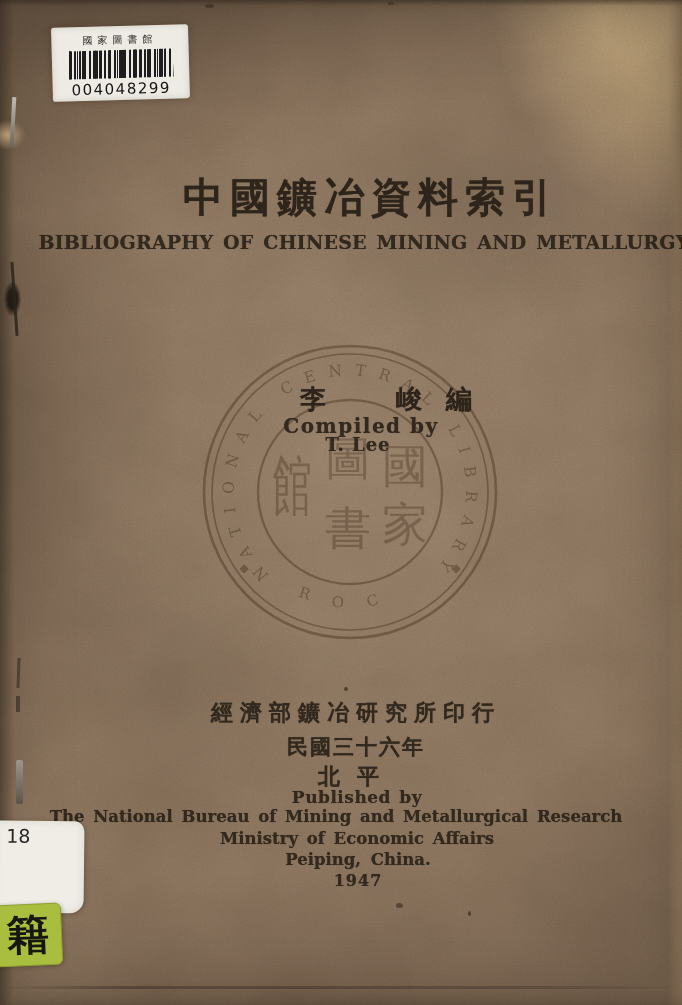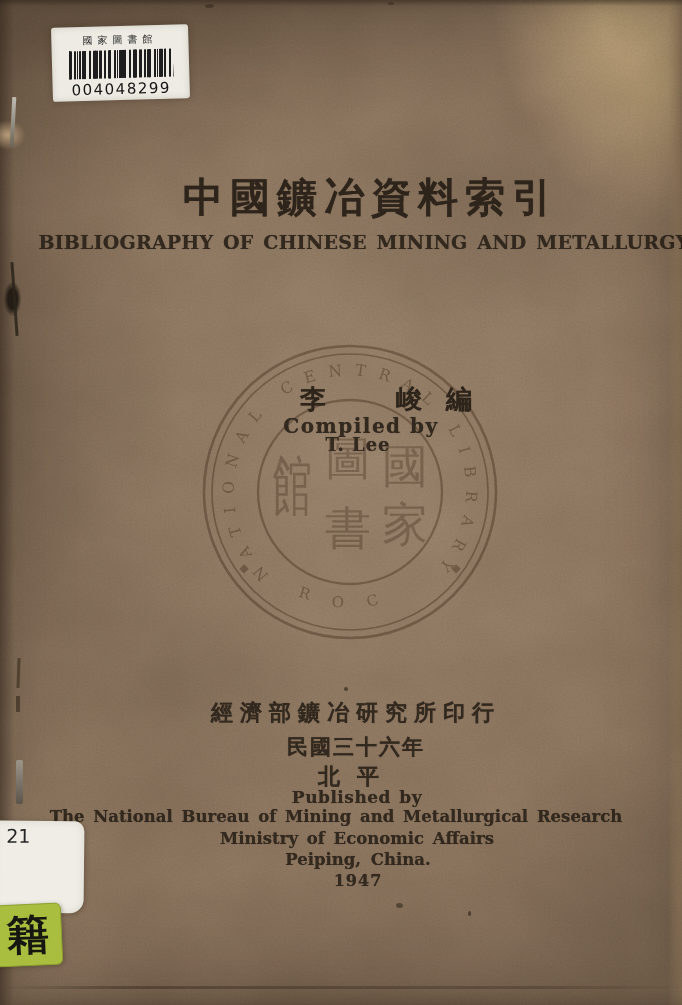--- a/index.html
+++ b/index.html
@@ -191,21 +191,21 @@
   <div class="staple3b"></div>
   <div class="staple4"></div>
 
   <div class="barcode-label">
     <div class="libname">國家圖書館</div>
     <div class="barcode-bars"></div>
     <div class="barcode-num">004048299</div>
   </div>
 
   <div class="call-label">
-    <div class="num">21</div>
+    <div class="num">18</div>
   </div>
 
   <div class="cat-label">
     <div class="ch">籍</div>
   </div>
 
   <svg class="texture" width="682" height="1005">
     <filter id="blotch">
       <feTurbulence type="fractalNoise" baseFrequency="0.011 0.014" numOctaves="3" seed="4"></feTurbulence>
       <feColorMatrix type="matrix" values="0 0 0 0 0.23  0 0 0 0 0.17  0 0 0 0 0.11  0 0 0 0.30 0"></feColorMatrix>

